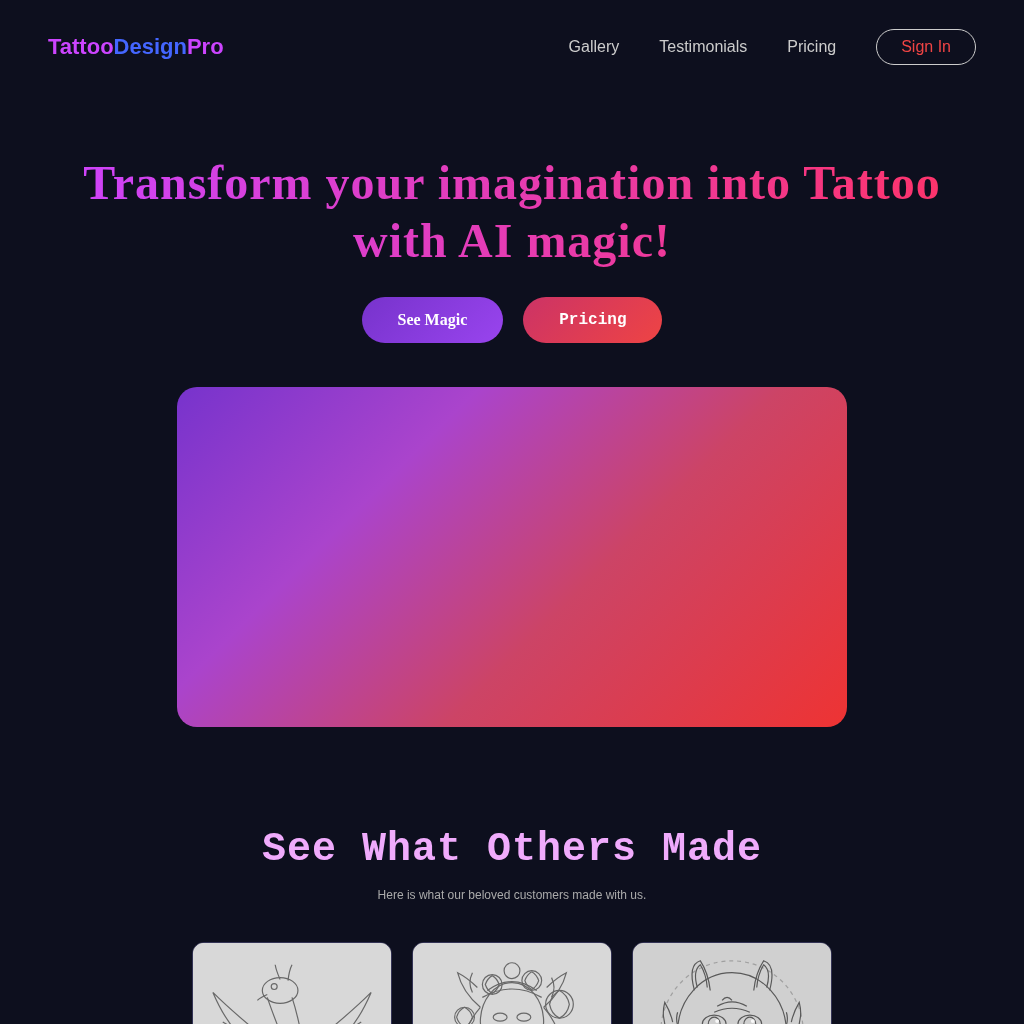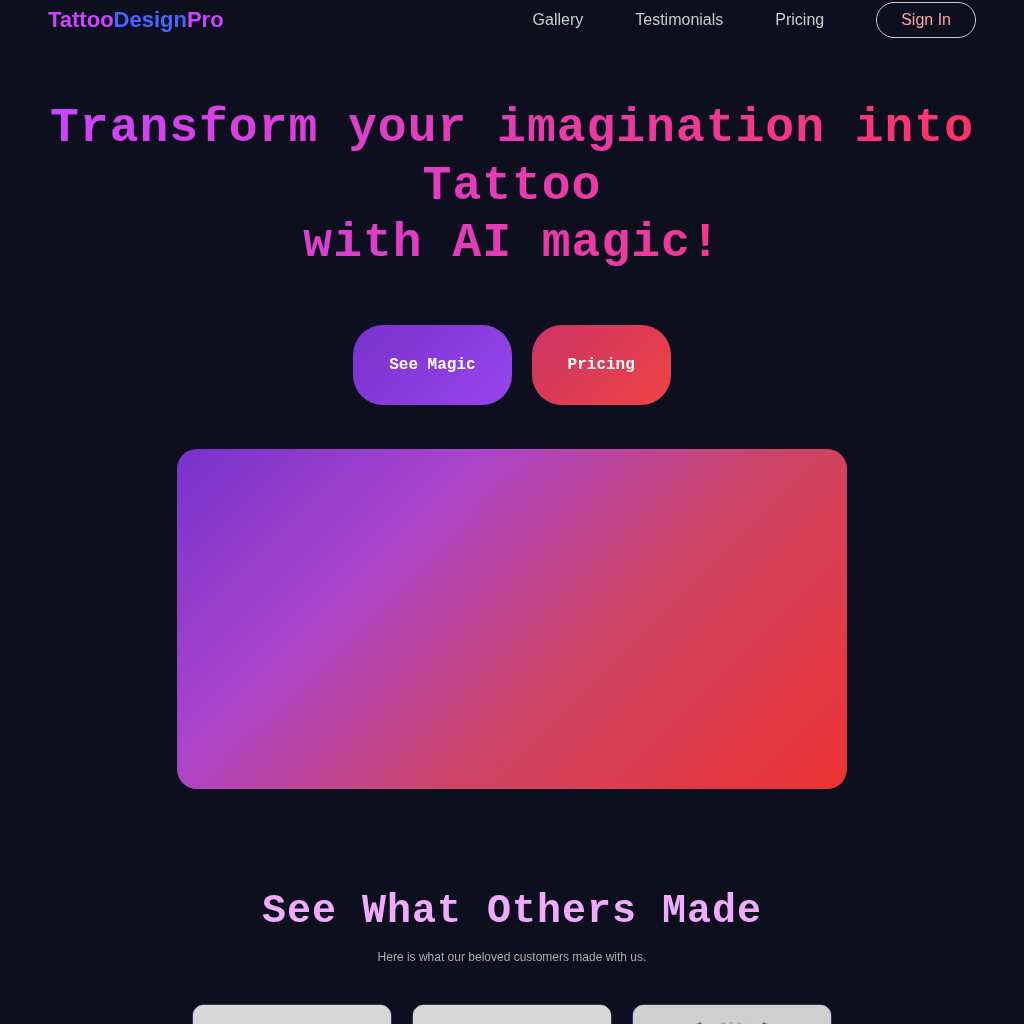--- a/index.html
+++ b/index.html
@@ -15,83 +15,83 @@
       width: 1024px;
       min-height: 1024px;
       overflow-x: hidden;
     }
 
     
     nav {
       display: flex;
       align-items: center;
       justify-content: space-between;
-      padding: 2px 48px;
+      padding: 29px 48px;
       background-color: #0d0f1e;
     }
 
     .nav-links {
       display: flex;
       align-items: center;
-      gap: 52px;
+      gap: 40px;
     }
 
     .nav-link {
       color: #cccccc;
       text-decoration: none;
       font-size: 16px;
       cursor: pointer;
     }
 
     .nav-signin {
       border: 1.5px solid #cccccc;
       border-radius: 24px;
       padding: 8px 24px;
-      color: #fca5a5;
+      color: #ef4444;
       font-size: 16px;
       cursor: pointer;
       background: transparent;
     }
 
     
     .hero {
       text-align: center;
       padding: 60px 48px 40px;
     }
 
     .hero-title {
       font-size: 48px;
       font-weight: 800;
       line-height: 1.2;
       background: linear-gradient(90deg, #cc44ff, #ff3366);
       -webkit-background-clip: text;
       -webkit-text-fill-color: transparent;
       background-clip: text;
-      margin-bottom: 52px;
-      font-family: Liberation Mono, monospace;
+      margin-bottom: 28px;
+      font-family: Liberation Serif, serif;
       letter-spacing: 1px;
     }
 
     .hero-buttons {
       display: flex;
       justify-content: center;
       gap: 20px;
       margin-bottom: 44px;
     }
 
     .btn-see-magic {
       background: linear-gradient(135deg, #7733cc, #9944ee);
       color: #ffffff;
       border: none;
       border-radius: 30px;
-      padding: 31px 36px;
+      padding: 14px 36px;
       font-size: 16px;
       font-weight: 700;
       cursor: pointer;
-      font-family: Liberation Mono, monospace;
+      font-family: Liberation Serif, serif;
     }
 
     .btn-pricing {
       background: linear-gradient(135deg, #cc3366, #ee4444);
       color: #ffffff;
       border: none;
       border-radius: 30px;
       padding: 14px 36px;
       font-size: 16px;
       font-weight: 700;

